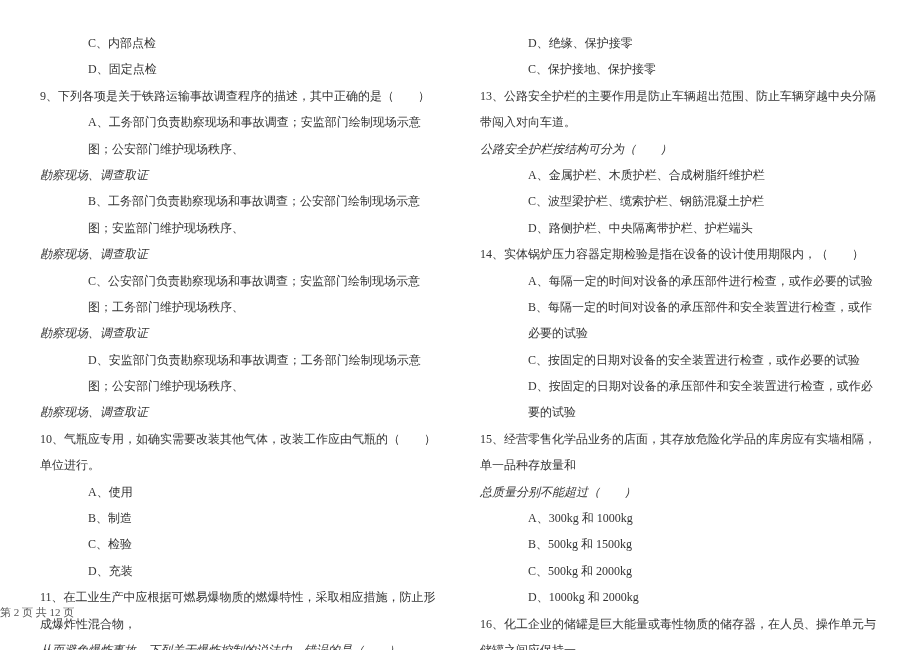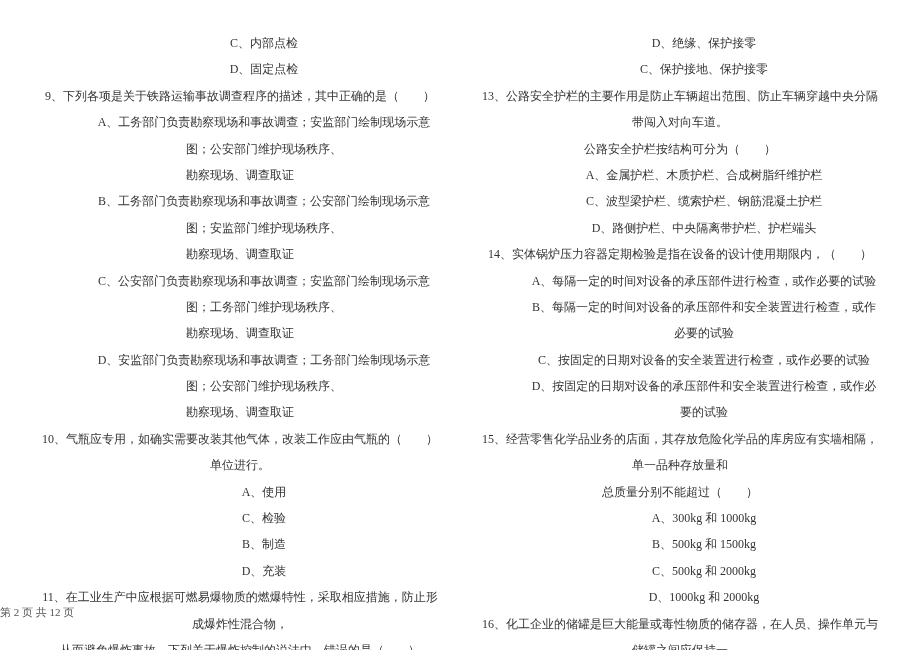--- a/index.html
+++ b/index.html
@@ -16,27 +16,26 @@
   }
   .page {
     display: flex;
     padding: 30px 40px 10px 40px;
     height: 580px;
     box-sizing: border-box;
   }
   .col {
     width: 50%;
     box-sizing: border-box;
-    text-align: center;
   }
   .col-left { padding-right: 20px; }
   .col-right { padding-left: 20px; }
   .opt { padding-left: 48px; }
   .q { padding-left: 0; }
-  .sub { padding-left: 0; }
+  .sub { padding-left: 0; font-style: italic; }
   .footer {
     text-align: left;
     font-size: 11px;
     color: #555;
     padding-top: 20px;
   }
 </style>
 </head>
 <body>
 
@@ -48,22 +47,22 @@
     <div class="opt">A、工务部门负责勘察现场和事故调查；安监部门绘制现场示意图；公安部门维护现场秩序、</div>
     <div class="sub">勘察现场、调查取证</div>
     <div class="opt">B、工务部门负责勘察现场和事故调查；公安部门绘制现场示意图；安监部门维护现场秩序、</div>
     <div class="sub">勘察现场、调查取证</div>
     <div class="opt">C、公安部门负责勘察现场和事故调查；安监部门绘制现场示意图；工务部门维护现场秩序、</div>
     <div class="sub">勘察现场、调查取证</div>
     <div class="opt">D、安监部门负责勘察现场和事故调查；工务部门绘制现场示意图；公安部门维护现场秩序、</div>
     <div class="sub">勘察现场、调查取证</div>
     <div class="q">10、气瓶应专用，如确实需要改装其他气体，改装工作应由气瓶的（　　）单位进行。</div>
     <div class="opt">A、使用</div>
+    <div class="opt">B、制造</div>
     <div class="opt">C、检验</div>
-    <div class="opt">B、制造</div>
     <div class="opt">D、充装</div>
     <div class="q">11、在工业生产中应根据可燃易爆物质的燃爆特性，采取相应措施，防止形成爆炸性混合物，</div>
     <div class="sub">从而避免爆炸事故。下列关于爆炸控制的说法中，错误的是（　　）</div>
 
   </div>
 
   <div class="col col-right">
     <div class="opt">D、绝缘、保护接零</div>
     <div class="opt">C、保护接地、保护接零</div>
     <div class="q">13、公路安全护栏的主要作用是防止车辆超出范围、防止车辆穿越中央分隔带闯入对向车道。</div>

